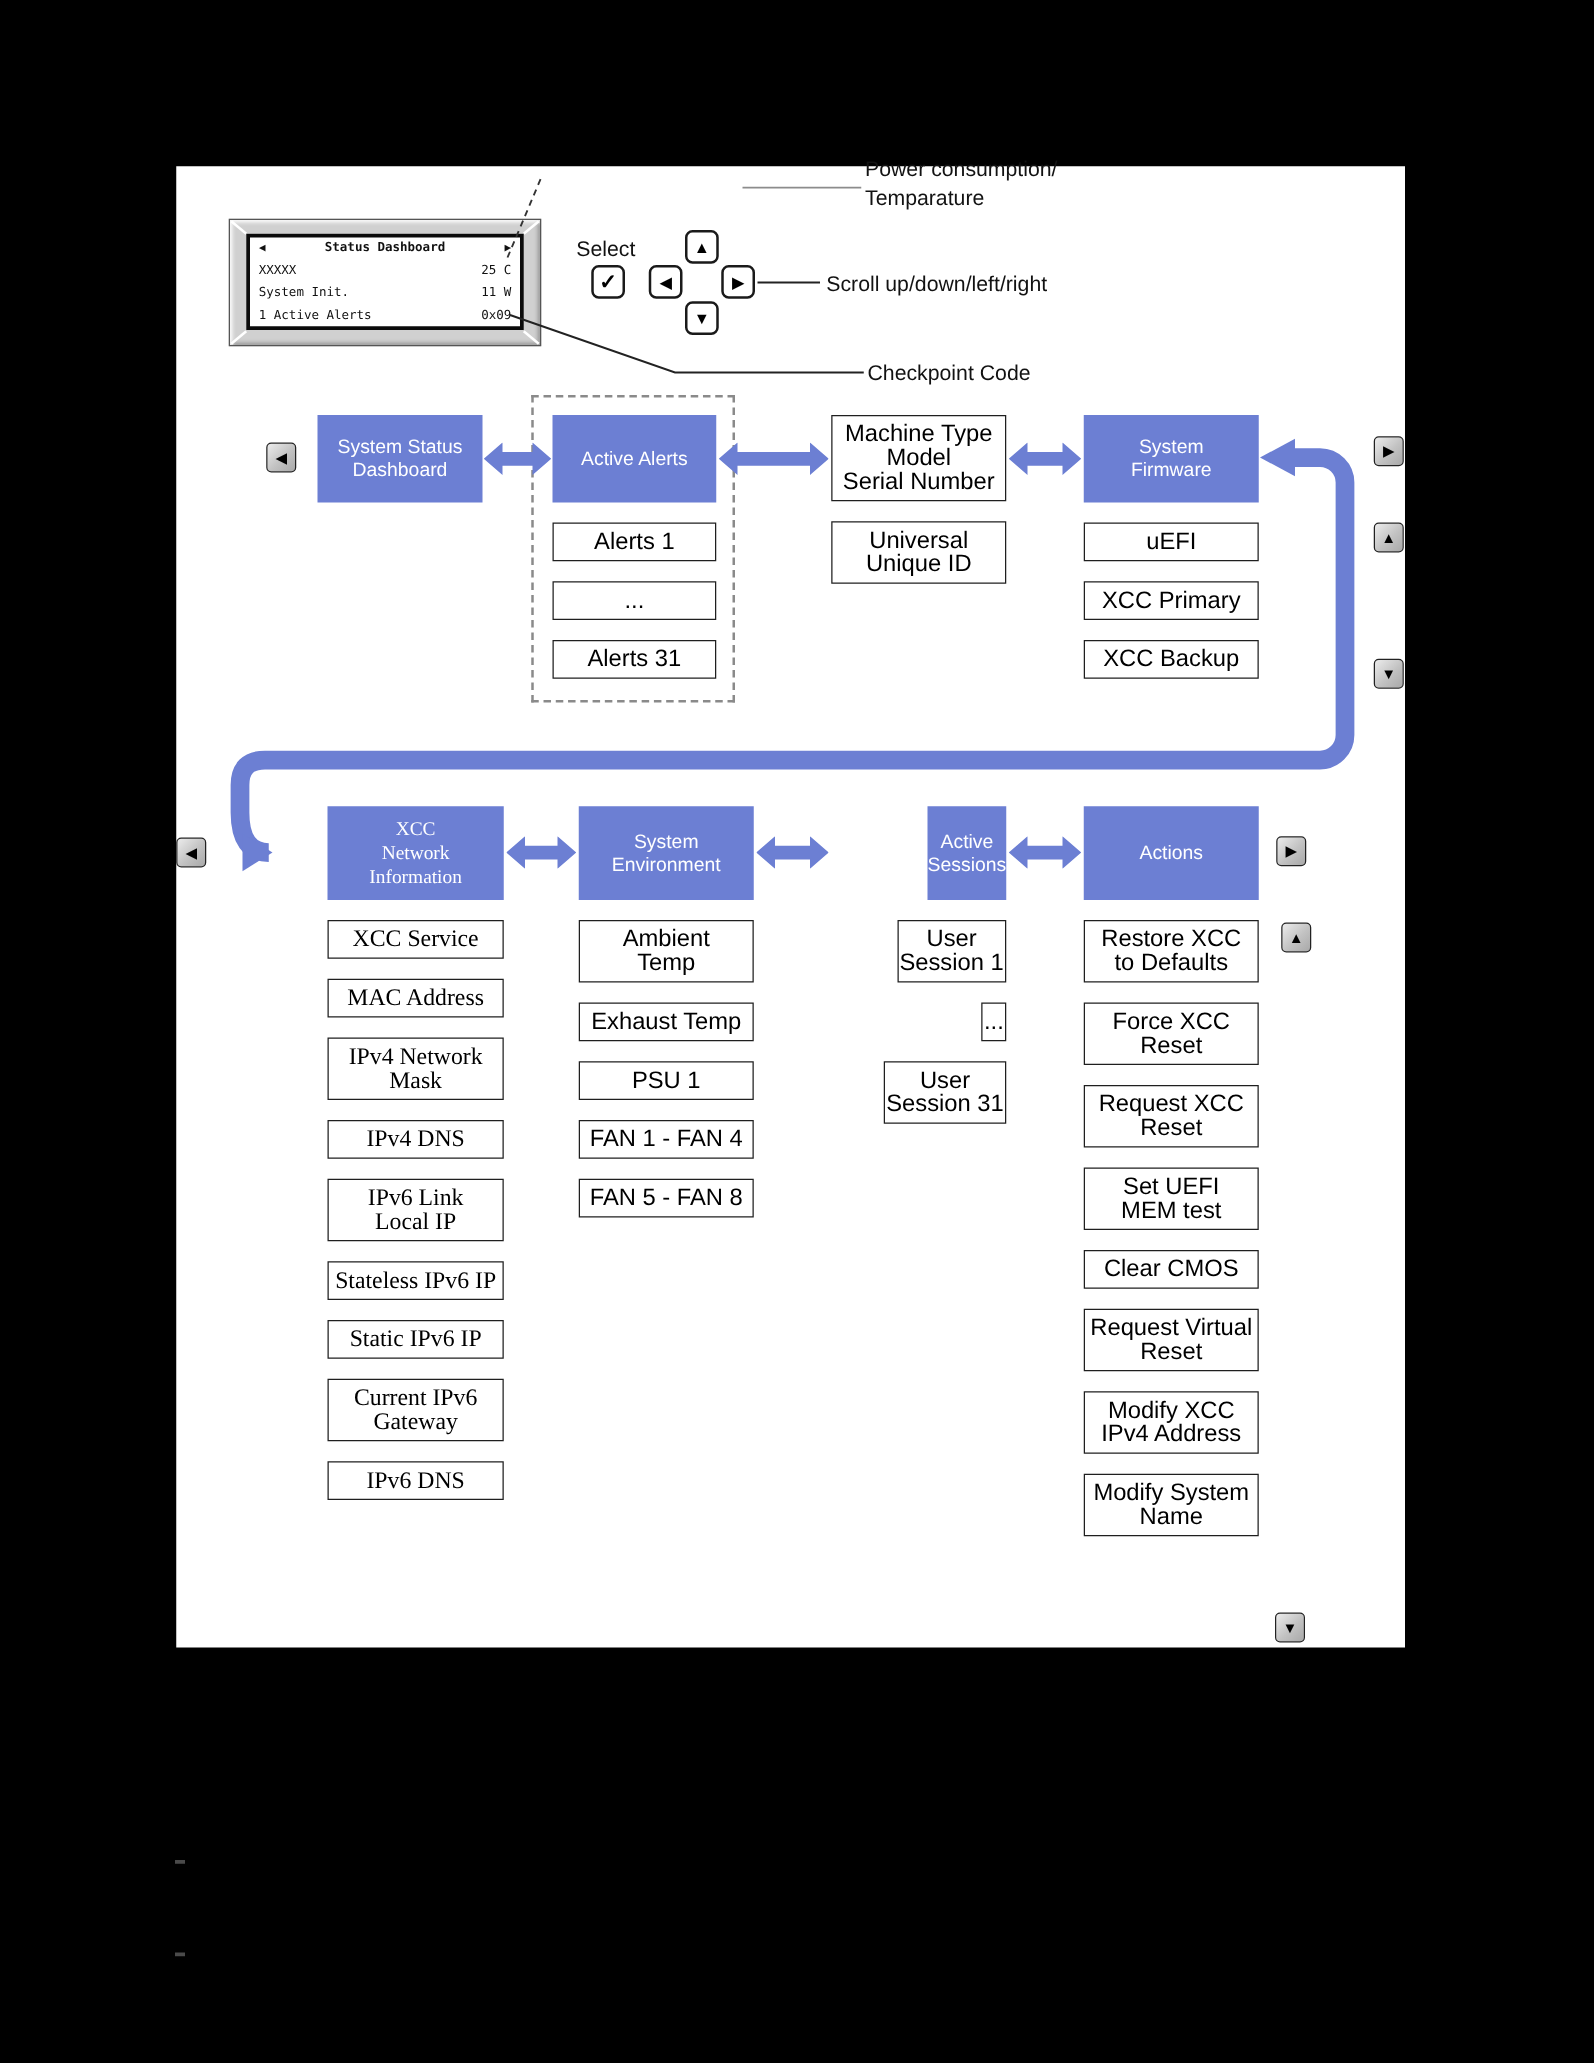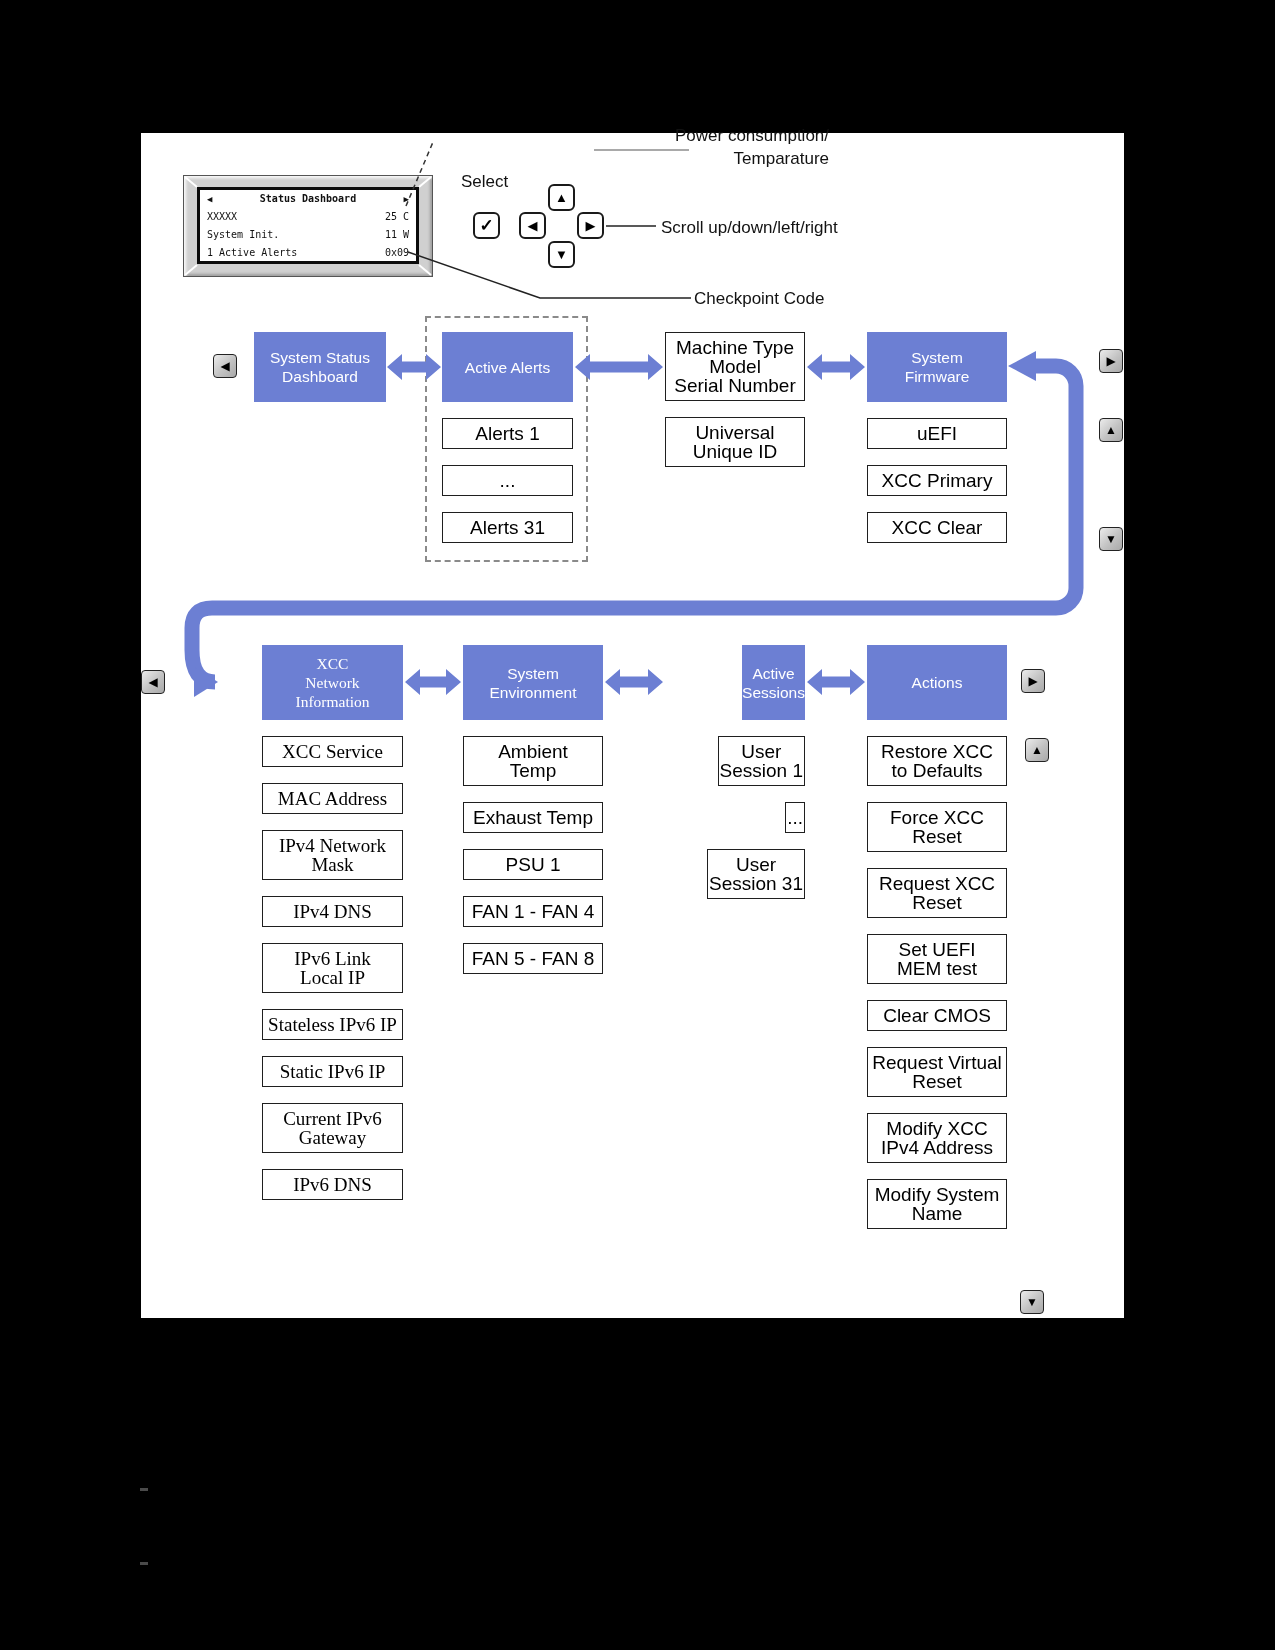--- a/index.html
+++ b/index.html
@@ -42,22 +42,22 @@
   .dbtn.check{font-size:17px;font-weight:bold;}
   .pbtn{
     position:absolute;width:24px;height:24px;box-sizing:border-box;
     background:linear-gradient(135deg,#ececec 0%,#c2c2c2 55%,#a9a9a9 100%);
     border:1.5px solid #222;border-radius:4px;
     display:flex;align-items:center;justify-content:center;
     font-size:12px;color:#000;
   }
   
   .lbl{position:absolute;font-size:17px;color:#121212;white-space:pre-line;line-height:23px;}
-  #lbl-select{left:461px;top:170px;}
-  #lbl-power{left:675px;top:124px;text-align:right;}
+  #lbl-select{left:461px;top:188px;}
+  #lbl-power{left:692px;top:124px;}
   #lbl-scroll{left:661px;top:216px;}
   #lbl-checkpoint{left:694px;top:287px;}
   
   .col{position:absolute;display:flex;flex-direction:column;gap:16px;}
   .col .hdr{
     background:#6C7FD3;color:#fff;
     display:flex;align-items:center;justify-content:center;
     text-align:center;white-space:pre-line;
     font-size:15.5px;line-height:19px;
   }
@@ -197,21 +197,21 @@
 Model
 Serial Number</div>
     <div class="item">Universal
 Unique ID</div>
   </div>
 <div class="col row1" id="col-r1-3">
     <div class="hdr">System
 Firmware</div>
     <div class="item">uEFI</div>
     <div class="item">XCC Primary</div>
-    <div class="item">XCC Clear</div>
+    <div class="item">XCC Backup</div>
   </div>
 <div class="col row2" id="col-r2-0">
     <div class="hdr">XCC
 Network
 Information</div>
     <div class="item">XCC Service</div>
     <div class="item">MAC Address</div>
     <div class="item">IPv4 Network
 Mask</div>
     <div class="item">IPv4 DNS</div>

